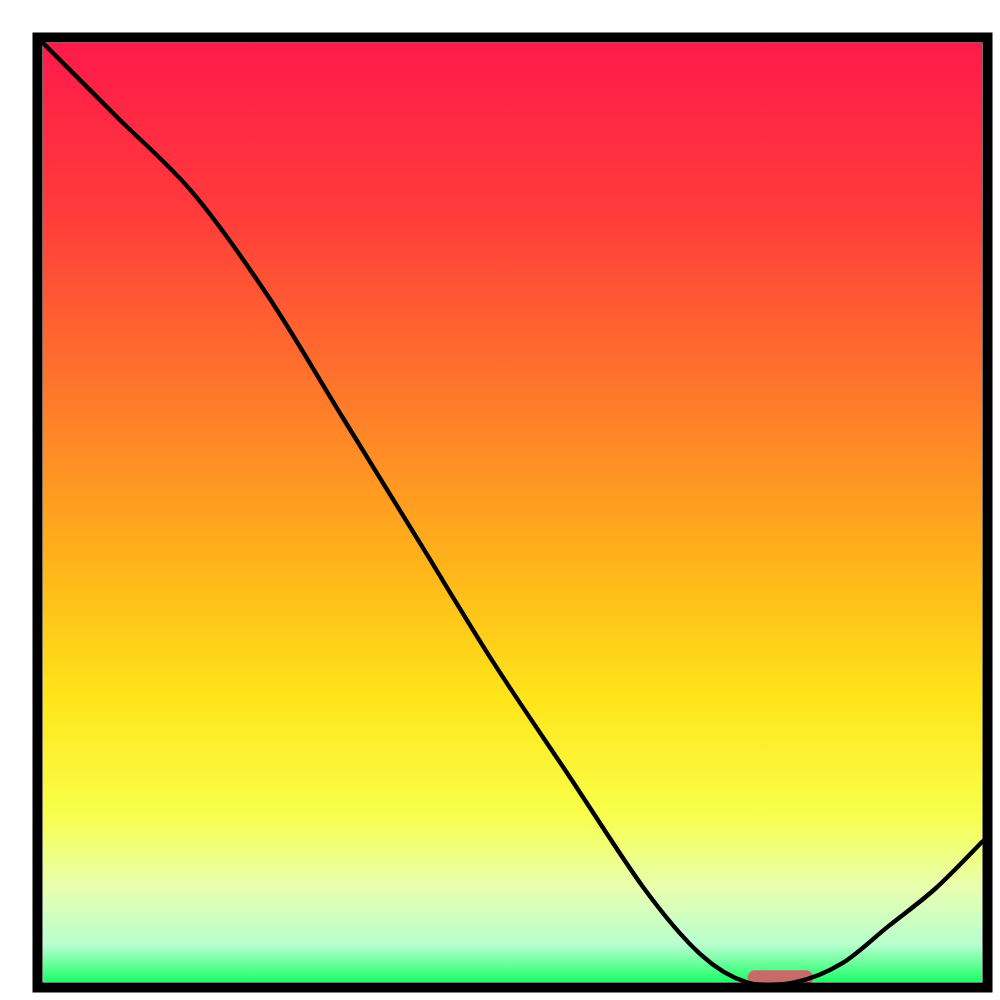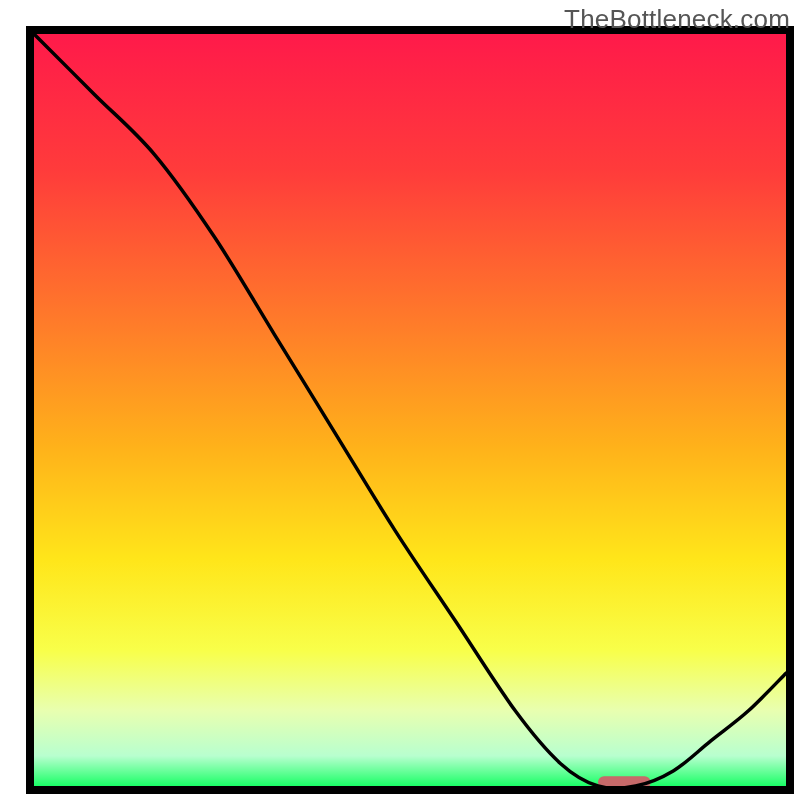--- a/index.html
+++ b/index.html
@@ -23,21 +23,20 @@
     font-weight: 400;
     color: #555;
     letter-spacing: 0.2px;
   }
   svg { display: block; }
 </style>
 </head>
 <body>
 
 <div class="stage">
-  <div class="watermark">TheBottleneck.com</div>
 
   <svg id="chart-svg" width="800" height="800">
     <defs>
       <linearGradient id="bg-grad" x1="0" y1="0" x2="0" y2="1">
           <stop offset="0%" stop-color="#ff1a4a"></stop>
           <stop offset="18%" stop-color="#ff3b3b"></stop>
           <stop offset="38%" stop-color="#ff7a2a"></stop>
           <stop offset="55.00000000000001%" stop-color="#ffb21a"></stop>
           <stop offset="70%" stop-color="#ffe61a"></stop>
           <stop offset="82%" stop-color="#f8ff4a"></stop>

